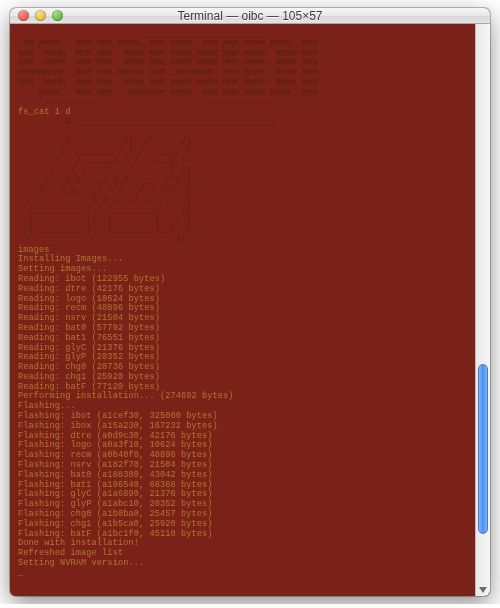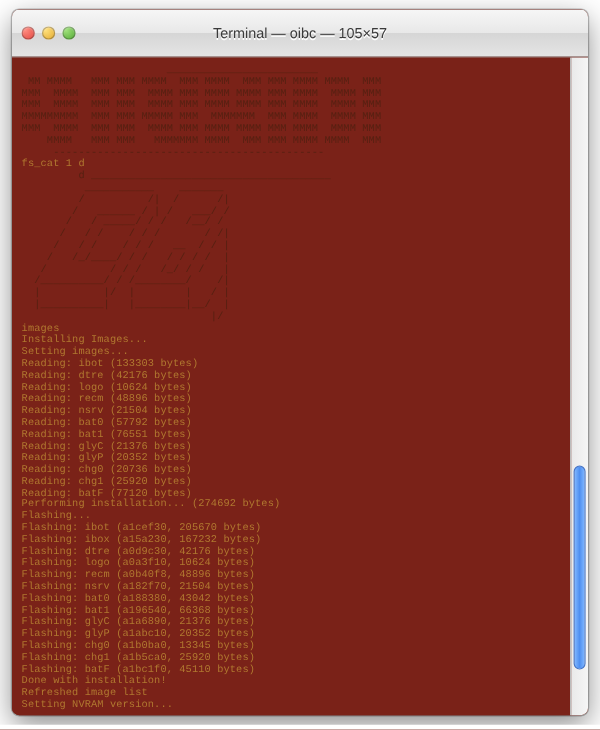--- a/index.html
+++ b/index.html
@@ -15,21 +15,21 @@
     width: 480px;
     height: 588px;
     background: #7a2218;
     border-radius: 6px;
     box-shadow: 0 8px 24px rgba(0,0,0,0.45), 0 0 0 1px rgba(0,0,0,0.25);
     overflow: hidden;
     display: flex;
     flex-direction: column;
   }
   .titlebar {
-    height: 40px;
+    height: 16px;
     background: linear-gradient(to bottom, #f6f6f6 0%, #e8e8e8 50%, #d6d6d6 51%, #e4e4e4 100%);
     border-bottom: 1px solid #a9a9a9;
     display: flex;
     align-items: center;
     position: relative;
     flex-shrink: 0;
   }
   .traffic {
     display: flex;
     gap: 6px;
@@ -137,45 +137,45 @@
 <span>     /   / /    / / /   __  / / |</span>
 <span>    /   /_/____/ / /   / / / /  |</span>
 <span>   /          / / /   /_/ / /   |</span>
 <span>  /__________/ / /________/    /|</span>
 <span>  |          |/  |        |   / |</span>
 <span>  |__________|   |________|__/  |</span>
 <span>                              |/</span>
 <span class="hi">images</span>
 <span class="hi">Installing Images...</span>
 <span class="hi">Setting images...</span>
-<span class="hi">Reading: ibot (133303 bytes)</span>
+<span class="hi">Reading: ibot (122955 bytes)</span>
 <span class="hi">Reading: dtre (42176 bytes)</span>
 <span class="hi">Reading: logo (10624 bytes)</span>
 <span class="hi">Reading: recm (48896 bytes)</span>
 <span class="hi">Reading: nsrv (21504 bytes)</span>
 <span class="hi">Reading: bat0 (57792 bytes)</span>
 <span class="hi">Reading: bat1 (76551 bytes)</span>
 <span class="hi">Reading: glyC (21376 bytes)</span>
 <span class="hi">Reading: glyP (20352 bytes)</span>
 <span class="hi">Reading: chg0 (20736 bytes)</span>
 <span class="hi">Reading: chg1 (25920 bytes)</span>
 <span class="hi">Reading: batF (77120 bytes)</span>
 <span class="hi">Performing installation... (274692 bytes)</span>
 <span class="hi">Flashing...</span>
-<span class="hi">Flashing: ibot (a1cef30, 205670 bytes)</span>
+<span class="hi">Flashing: ibot (a1cef30, 325000 bytes)</span>
 <span class="hi">Flashing: ibox (a15a230, 167232 bytes)</span>
 <span class="hi">Flashing: dtre (a0d9c30, 42176 bytes)</span>
 <span class="hi">Flashing: logo (a0a3f10, 10624 bytes)</span>
 <span class="hi">Flashing: recm (a0b40f8, 48896 bytes)</span>
 <span class="hi">Flashing: nsrv (a182f70, 21504 bytes)</span>
 <span class="hi">Flashing: bat0 (a188380, 43042 bytes)</span>
 <span class="hi">Flashing: bat1 (a196540, 66368 bytes)</span>
 <span class="hi">Flashing: glyC (a1a6890, 21376 bytes)</span>
 <span class="hi">Flashing: glyP (a1abc10, 20352 bytes)</span>
-<span class="hi">Flashing: chg0 (a1b0ba0, 13345 bytes)</span>
+<span class="hi">Flashing: chg0 (a1b0ba0, 25457 bytes)</span>
 <span class="hi">Flashing: chg1 (a1b5ca0, 25920 bytes)</span>
 <span class="hi">Flashing: batF (a1bc1f0, 45110 bytes)</span>
 <span class="hi">Done with installation!</span>
 <span class="hi">Refreshed image list</span>
 <span class="hi">Setting NVRAM version...</span>
 <span class="hi">_</span></pre>
     </div>
     <div class="scrollbar">
       <div class="scroll-thumb"></div>
       <div class="scroll-arrow dn"></div>

